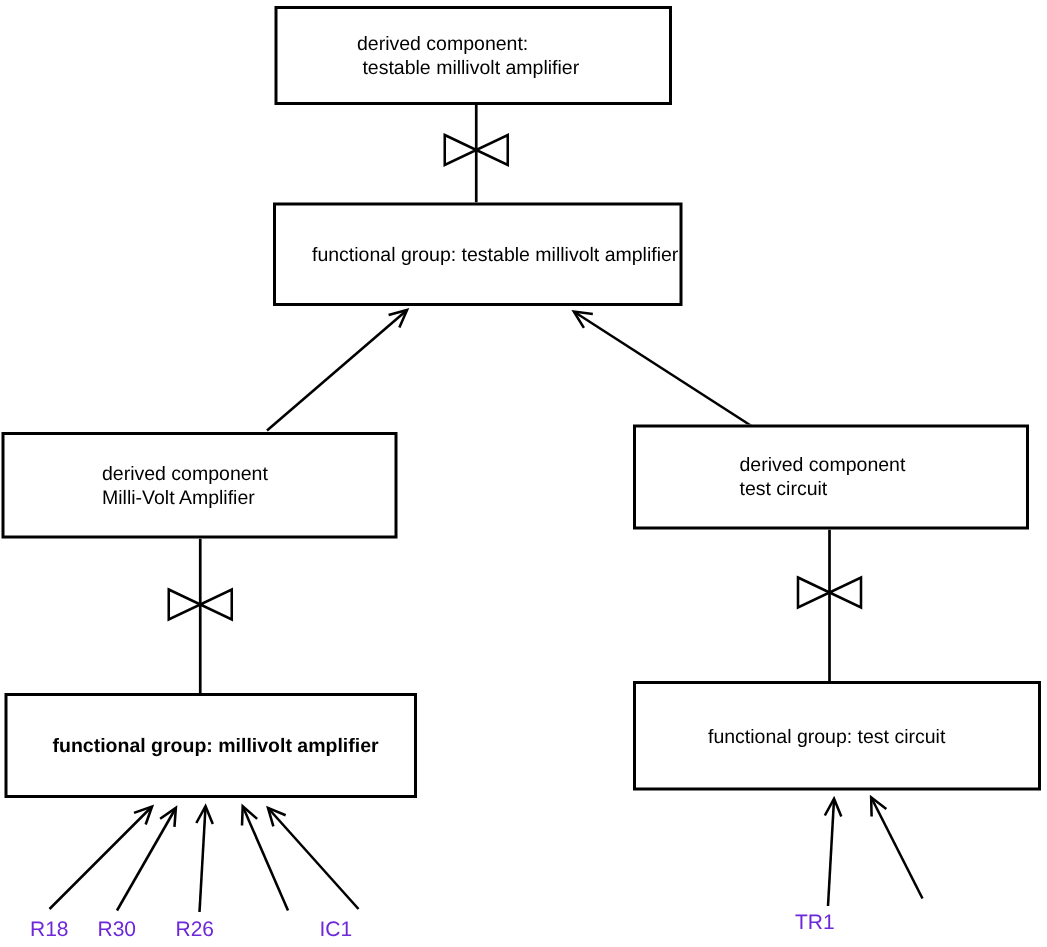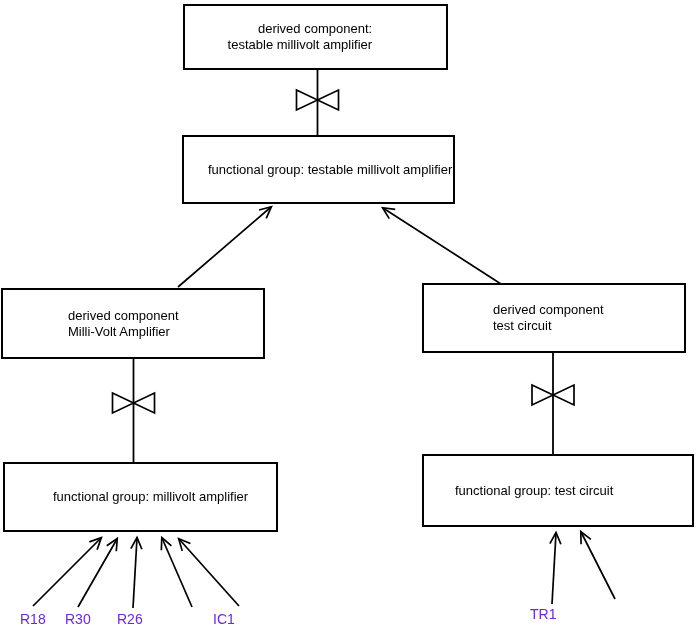--- a/index.html
+++ b/index.html
@@ -31,31 +31,31 @@
     display: flex;
     align-items: center;
   }
   .box-text {
     font-size: 13px;
     line-height: 16px;
     white-space: pre;
     color: #000000;
   }
   #box-derived-testable      { left: 183px; top: 4px;   width: 265px; height: 66px; }
-  #box-derived-testable .box-text      { padding-left: 39px; text-align: right; }
+  #box-derived-testable .box-text      { padding-left: 53px; }
   #box-functional-testable   { left: 182px; top: 135px; width: 273px; height: 69px; }
   #box-functional-testable .box-text   { padding-left: 24px; }
   #box-derived-mv            { left: 1px;   top: 288px; width: 264px; height: 71px; }
   #box-derived-mv .box-text            { padding-left: 65px; }
   #box-functional-mv         { left: 3px;   top: 462px; width: 275px; height: 70px; }
-  #box-functional-mv .box-text         { padding-left: 48px; }
+  #box-functional-mv .box-text         { padding-left: 30px; font-weight: bold; }
   #box-derived-tc            { left: 422px; top: 283px; width: 264px; height: 70px; }
   #box-derived-tc .box-text            { padding-left: 69px; }
   #box-functional-tc         { left: 422px; top: 454px; width: 272px; height: 73px; }
-  #box-functional-tc .box-text         { padding-left: 31px; }
+  #box-functional-tc .box-text         { padding-left: 48px; }
 
   .leaf-label {
     position: absolute;
     font-size: 14px;
     line-height: 16px;
     white-space: nowrap;
     color: #6d28d9;
   }
   #label-r18 { left: 20px;  top: 611px; }
   #label-r30 { left: 65px;  top: 611px; text-align: center; }

